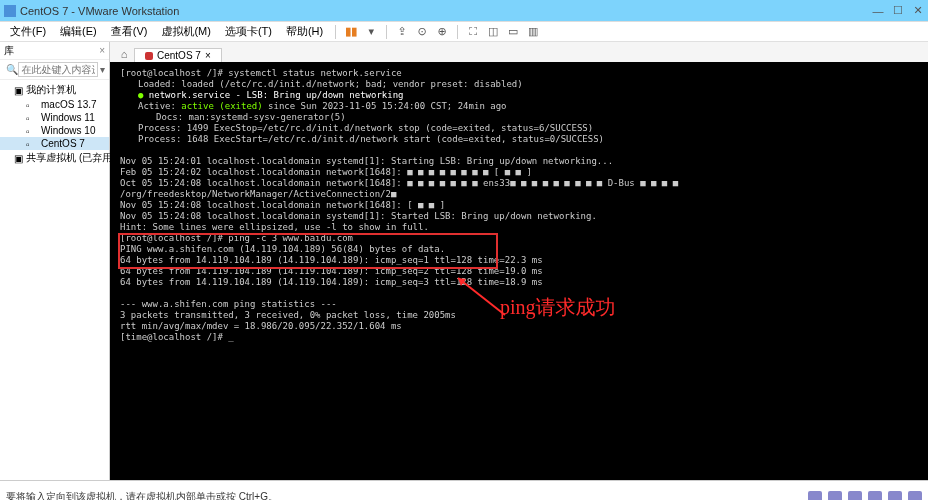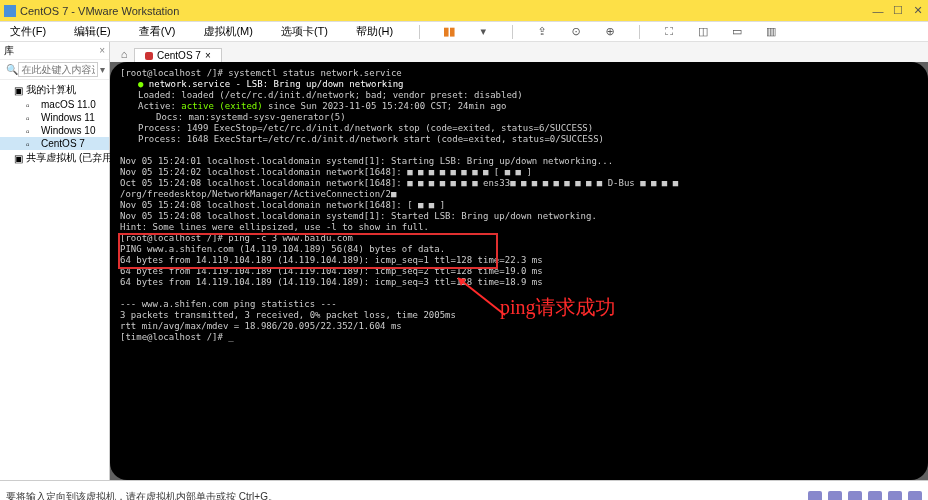--- a/index.html
+++ b/index.html
@@ -1,22 +1,22 @@
 <!DOCTYPE html>
 <html><head>
 <meta charset="utf-8">
 <style>
   * { box-sizing: border-box; margin: 0; padding: 0; }
   html, body { width: 928px; height: 500px; font-family: "Microsoft YaHei", sans-serif; font-size: 11px; background: #f0f0f0; overflow: hidden; }
-  .titlebar { height: 22px; background: #fde047; border-bottom: 1px solid #ddd; display: flex; align-items: center; padding: 0 4px; }
+  .titlebar { height: 22px; background: #7dd3fc; border-bottom: 1px solid #ddd; display: flex; align-items: center; padding: 0 4px; }
   .titlebar .app-icon { width: 12px; height: 12px; background: #4a90d9; margin-right: 4px; }
   .titlebar .title { flex: 1; font-size: 11px; color: #333; }
   .titlebar .winbtns { display: flex; gap: 8px; }
   .titlebar .winbtn { width: 12px; height: 12px; display: flex; align-items: center; justify-content: center; color: #555; cursor: pointer; }
-  .menubar { height: 20px; background: #fff; display: flex; align-items: center; padding: 0 4px; gap: 16px; border-bottom: 1px solid #e0e0e0; font-size: 11px; }
+  .menubar { height: 20px; background: #fff; display: flex; align-items: center; padding: 0 4px; gap: 2px; border-bottom: 1px solid #e0e0e0; font-size: 11px; }
   .menubar .menu-item { padding: 1px 6px; cursor: pointer; }
   .menubar .sep { width: 1px; height: 14px; background: #ccc; margin: 0 4px; }
   .menubar .tb-btn { width: 18px; height: 16px; display: flex; align-items: center; justify-content: center; color: #555; cursor: pointer; }
   .menubar .pause { color: #e67e22; font-weight: bold; }
   .body { display: flex; height: 438px; }
   .sidebar { width: 110px; background: #fff; border-right: 1px solid #ccc; display: flex; flex-direction: column; }
   .sidebar-header { height: 18px; display: flex; align-items: center; padding: 0 4px; font-size: 10px; border-bottom: 1px solid #eee; }
   .sidebar-header .x { margin-left: auto; cursor: pointer; color: #888; }
   .sidebar-search { display: flex; align-items: center; padding: 2px 4px; border-bottom: 1px solid #eee; }
   .sidebar-search input { flex: 1; border: 1px solid #ccc; font-size: 10px; padding: 1px 2px; min-width: 0; }
@@ -25,21 +25,21 @@
   .tree-row { display: flex; align-items: center; padding: 1px 4px; white-space: nowrap; cursor: pointer; }
   .tree-row.d1 { padding-left: 14px; }
   .tree-row.d2 { padding-left: 26px; }
   .tree-row .ticon { width: 12px; height: 10px; margin-right: 3px; display: inline-block; }
   .tree-row.sel { background: #cde6f7; }
   .content { flex: 1; background: #606060; display: flex; flex-direction: column; }
   .tabstrip { height: 20px; background: #f5f5f5; display: flex; align-items: flex-end; padding-left: 6px; }
   .tab { background: #fff; border: 1px solid #ccc; border-bottom: none; padding: 1px 10px; font-size: 10px; display: flex; align-items: center; gap: 4px; cursor: pointer; }
   .tab .dot { width: 8px; height: 8px; background: #c33; border-radius: 2px; }
   .tabhome { width: 16px; height: 16px; margin-right: 2px; display: flex; align-items: center; justify-content: center; color: #666; cursor: pointer; }
-  .terminal { flex: 1; background: #000; color: #ccc; font-family: "Consolas", monospace; font-size: 9px; line-height: 11px; padding: 6px 10px; position: relative; overflow: hidden; border-radius: 17px; }
+  .terminal { flex: 1; background: #000; color: #ccc; font-family: "Consolas", monospace; font-size: 9px; line-height: 11px; padding: 6px 10px; position: relative; overflow: hidden; }
   .terminal .green { color: #7fff00; }
   .terminal .wht { color: #fff; }
   .terminal .ind1 { padding-left: 18px; }
   .terminal .ind2 { padding-left: 36px; }
   .hl-box { position: absolute; border: 2px solid #e03030; pointer-events: none; }
   .annot-arrow { position: absolute; width: 60px; height: 50px; pointer-events: none; }
   .annot-text { position: absolute; color: #ff2a2a; font-size: 20px; font-family: "Microsoft YaHei"; pointer-events: none; }
   .statusbar { height: 20px; background: #fff; border-top: 1px solid #ccc; display: flex; align-items: center; padding: 16px 6px; font-size: 10px; color: #333; }
   .statusbar .right { margin-left: auto; display: flex; gap: 6px; align-items: center; }
   .statusbar .sicon { width: 14px; height: 12px; background: #88c; border-radius: 2px; }
@@ -89,21 +89,21 @@
       <span class="mag">🔍</span>
       <input type="text" placeholder="在此处键入内容进行搜索" style="">
       <span class="mag">▾</span>
     </div>
     <div class="tree">
       <div class="tree-row d1">
         <span>▣</span>&nbsp;<span>我的计算机</span>
       </div>
       <div class="tree-row d2">
           <span class="ticon">▫</span>
-          <span>macOS 11.0</span>
+          <span>macOS 13.7</span>
         </div>
       <div class="tree-row d2">
           <span class="ticon">▫</span>
           <span>Windows 11</span>
         </div>
       <div class="tree-row d2">
           <span class="ticon">▫</span>
           <span>Windows 10</span>
         </div>
       <div class="tree-row d2 sel">
@@ -118,29 +118,29 @@
     <div class="tabstrip">
       <div class="tabhome">⌂</div>
       <div class="tab">
         <span class="dot"></span>
         <span>CentOS 7</span>
         <span>×</span>
       </div>
     </div>
     <div class="terminal">
 <div>[root@localhost /]# systemctl status network.service</div>
+<div class="ind1">Loaded: loaded (/etc/rc.d/init.d/network; bad; vendor preset: disabled)</div>
 <div class="ind1 green">● <span class="wht">network.service - LSB: Bring up/down networking</span></div>
-<div class="ind1">Loaded: loaded (/etc/rc.d/init.d/network; bad; vendor preset: disabled)</div>
 <div class="ind1"><span>Active: </span><span class="green">active (exited)</span><span> since Sun 2023-11-05 15:24:00 CST; 24min ago</span></div>
 <div class="ind2">Docs: man:systemd-sysv-generator(5)</div>
 <div class="ind1">Process: 1499 ExecStop=/etc/rc.d/init.d/network stop (code=exited, status=6/SUCCESS)</div>
 <div class="ind1">Process: 1648 ExecStart=/etc/rc.d/init.d/network start (code=exited, status=0/SUCCESS)</div>
 <div>&nbsp;</div>
 <div>Nov 05 15:24:01 localhost.localdomain systemd[1]: Starting LSB: Bring up/down networking...</div>
-<div>Nov 05 15:24:02 localhost.localdomain network[1648]: ■ ■ ■ ■ ■ ■ ■ ■  [  ■ ■   ]</div>
+<div>Feb 05 15:24:02 localhost.localdomain network[1648]: ■ ■ ■ ■ ■ ■ ■ ■  [  ■ ■   ]</div>
 <div>Oct 05 15:24:08 localhost.localdomain network[1648]: ■ ■ ■ ■ ■ ■ ■  ens33■  ■ ■ ■ ■ ■ ■ ■ ■  D-Bus ■ ■ ■ ■  /org/freedesktop/NetworkManager/ActiveConnection/2■</div>
 <div>Nov 05 15:24:08 localhost.localdomain network[1648]: [  ■ ■   ]</div>
 <div>Nov 05 15:24:08 localhost.localdomain systemd[1]: Started LSB: Bring up/down networking.</div>
 <div>Hint: Some lines were ellipsized, use -l to show in full.</div>
 <div>[root@localhost /]# ping -c 3 www.baidu.com</div>
 <div>PING www.a.shifen.com (14.119.104.189) 56(84) bytes of data.</div>
 <div>64 bytes from 14.119.104.189 (14.119.104.189): icmp_seq=1 ttl=128 time=22.3 ms</div>
 <div>64 bytes from 14.119.104.189 (14.119.104.189): icmp_seq=2 ttl=128 time=19.0 ms</div>
 <div>64 bytes from 14.119.104.189 (14.119.104.189): icmp_seq=3 ttl=128 time=18.9 ms</div>
 <div>&nbsp;</div>

